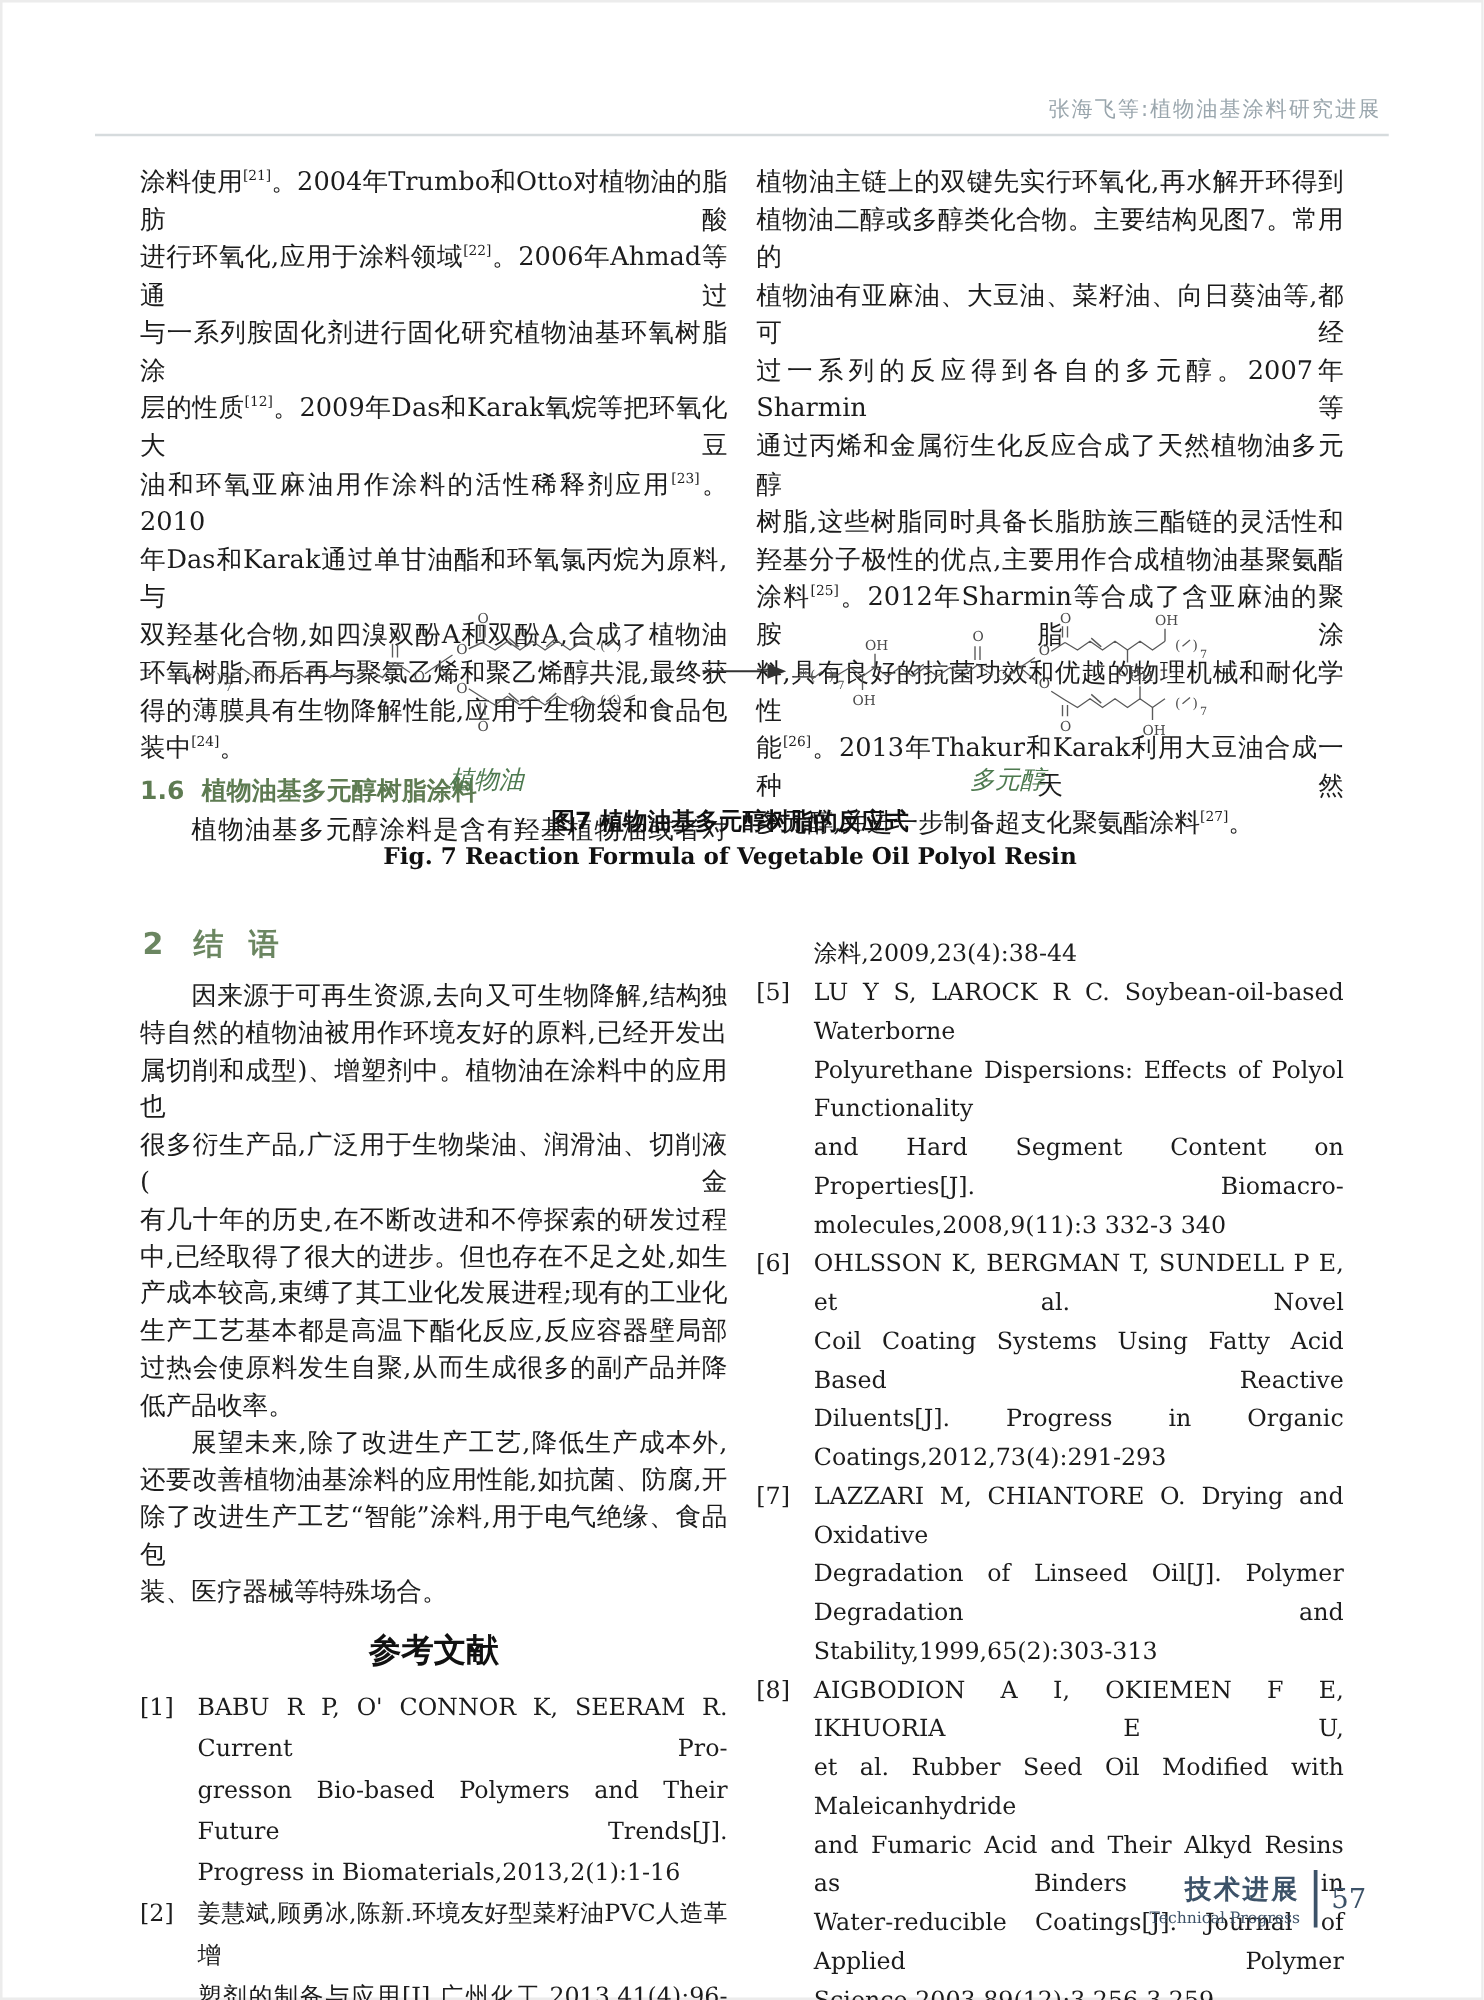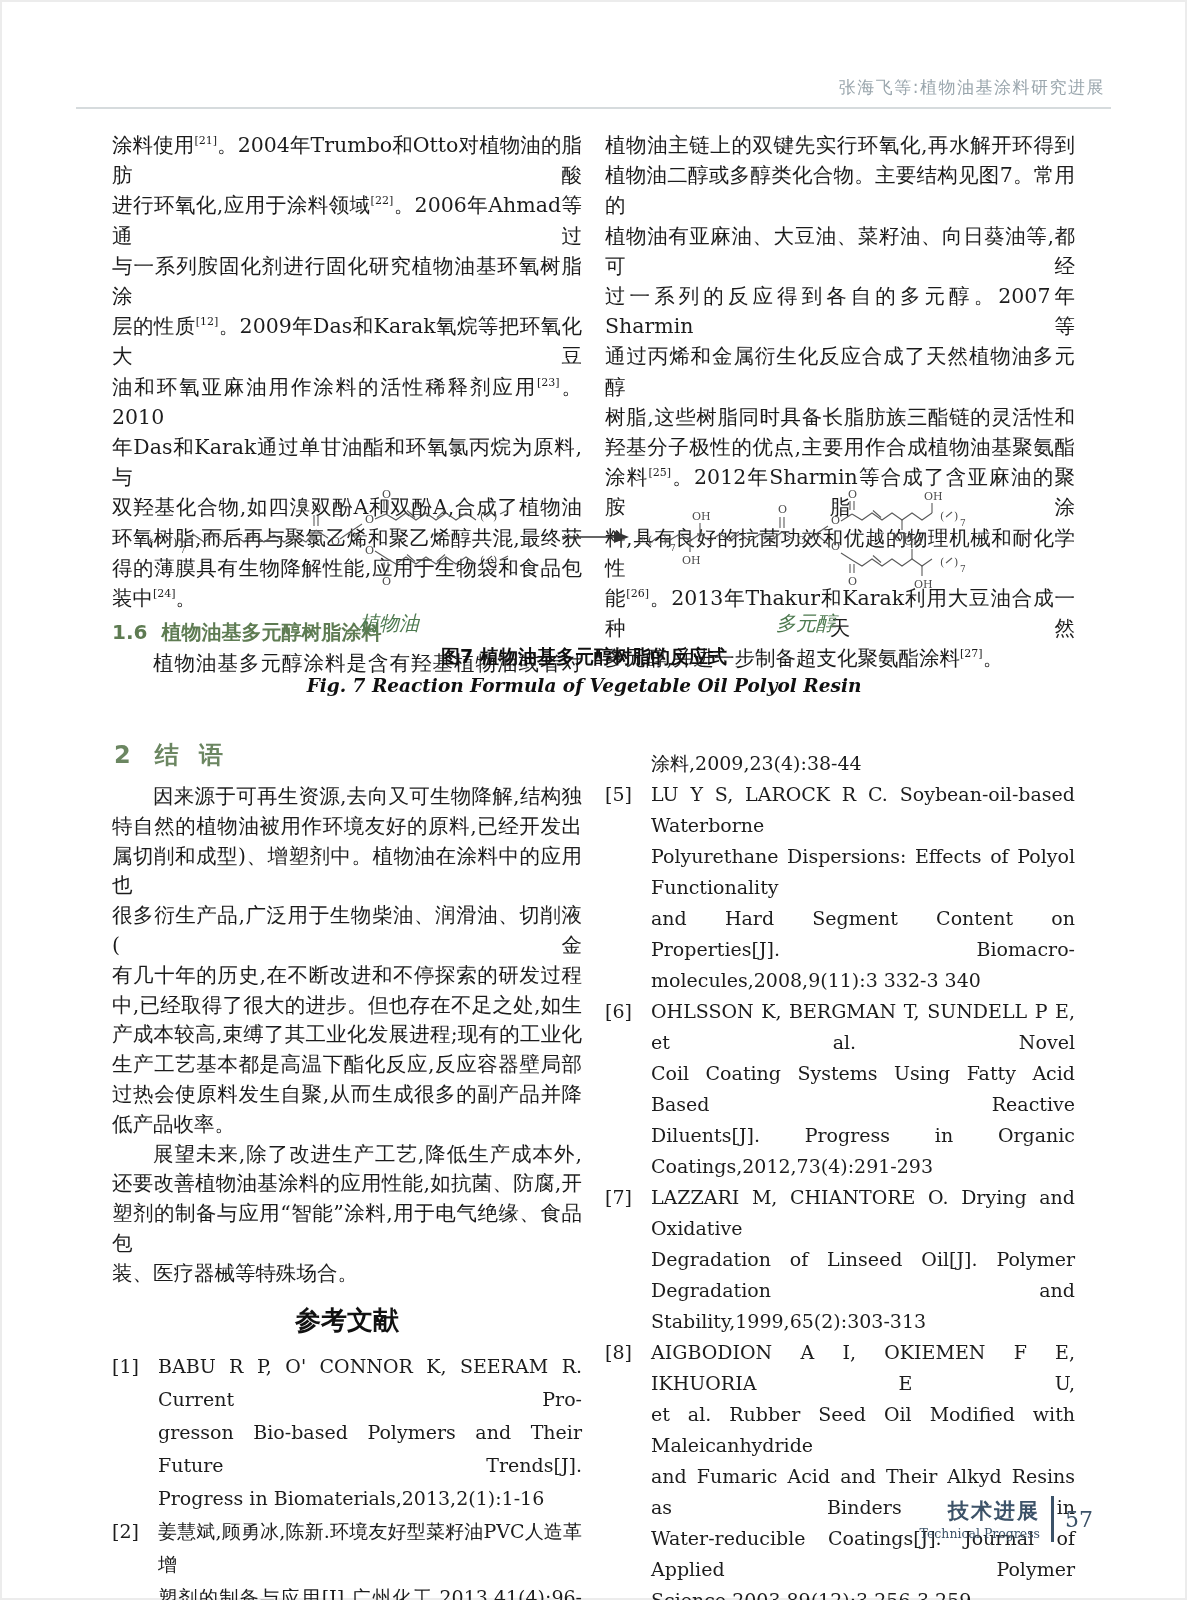--- a/index.html
+++ b/index.html
@@ -27,21 +27,21 @@
   .h2{display:flex;align-items:center;gap:18px;margin:0 0 10px 2px;height:34px;
       font-family:"DejaVu Sans","Liberation Sans",sans-serif;font-weight:bold;
       font-size:24px;color:#6b8661;letter-spacing:6px;}
   
   .figsvg{position:absolute;top:490px;left:94px;width:1000px;height:150px;}
   .figsvg text{font-family:"DejaVu Serif","Liberation Serif",serif;fill:#4a4a4a;font-size:11px;}
   .figsvg text.sub{font-size:9px;}
   .figsvg text.lbl{font-size:20px;font-style:italic;fill:#4e7a50;}
   .figcap{position:absolute;top:644px;left:0;width:1168px;text-align:center;}
   .figcap .zh{font-family:"DejaVu Sans","Liberation Sans",sans-serif;font-weight:bold;font-size:19px;color:#111;}
-  .figcap .en{margin-top:5px;font-weight:bold;font-size:18.5px;color:#111;font-style:italic;}
+  .figcap .en{margin-top:5px;font-weight:bold;font-size:18.5px;color:#111;}
   
   .refhead{margin:14px 0 12px 0;text-align:center;font-family:"DejaVu Sans","Liberation Sans",sans-serif;
            font-weight:bold;font-size:26px;color:#111;}
   .refline{display:flex;font-size:19px;line-height:33px;}
   .rcol .refline{line-height:31px;}
   .refnum{flex:0 0 46px;}
   .reftext{flex:1;text-align:justify;text-align-last:justify;}
   .reftext.end{text-align-last:left;}
   .rcol{padding-top:10px;}
   
@@ -233,21 +233,21 @@
           <div class="bl">属切削和成型)、增塑剂中。植物油在涂料中的应用也</div>
           <div class="bl">很多衍生产品,广泛用于生物柴油、润滑油、切削液(金</div>
           <div class="bl">有几十年的历史,在不断改进和不停探索的研发过程</div>
           <div class="bl">中,已经取得了很大的进步。但也存在不足之处,如生</div>
           <div class="bl">产成本较高,束缚了其工业化发展进程;现有的工业化</div>
           <div class="bl">生产工艺基本都是高温下酯化反应,反应容器壁局部</div>
           <div class="bl">过热会使原料发生自聚,从而生成很多的副产品并降</div>
           <div class="bl end">低产品收率。</div>
           <div class="bl ind">展望未来,除了改进生产工艺,降低生产成本外,</div>
           <div class="bl">还要改善植物油基涂料的应用性能,如抗菌、防腐,开</div>
-          <div class="bl">塑剂的制备与应用“智能”涂料,用于电气绝缘、食品包</div>
+          <div class="bl">除了改进生产工艺“智能”涂料,用于电气绝缘、食品包</div>
           <div class="bl end">装、医疗器械等特殊场合。</div>
         </div>
       <div class="refhead">参考文献</div>
       <div>
 
           <div class="refline">
             <span class="refnum">[1]</span>
             <span class="reftext">BABU R P, O' CONNOR K, SEERAM R. Current Pro-</span>
           </div>
 

